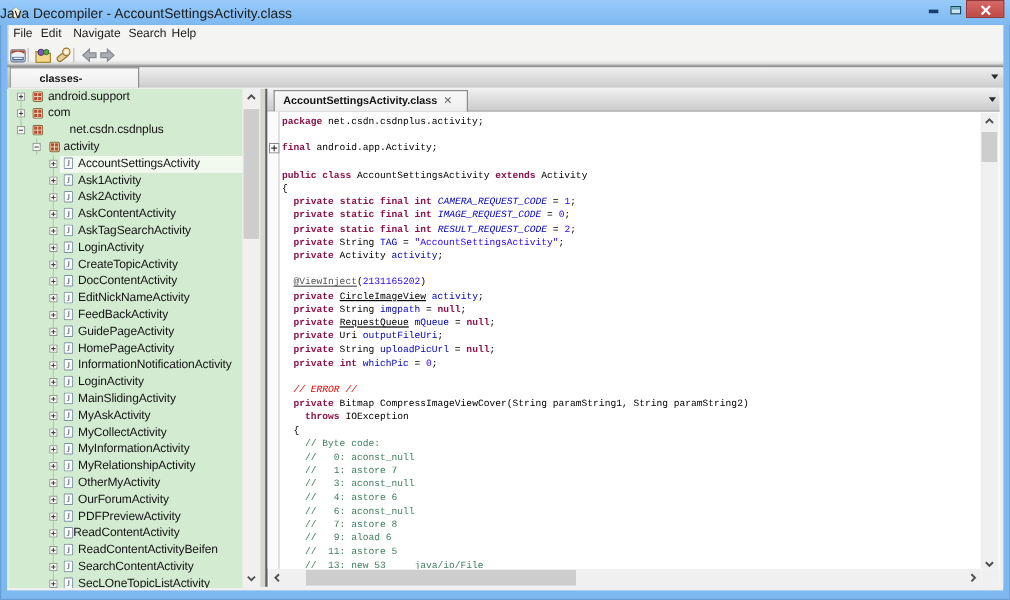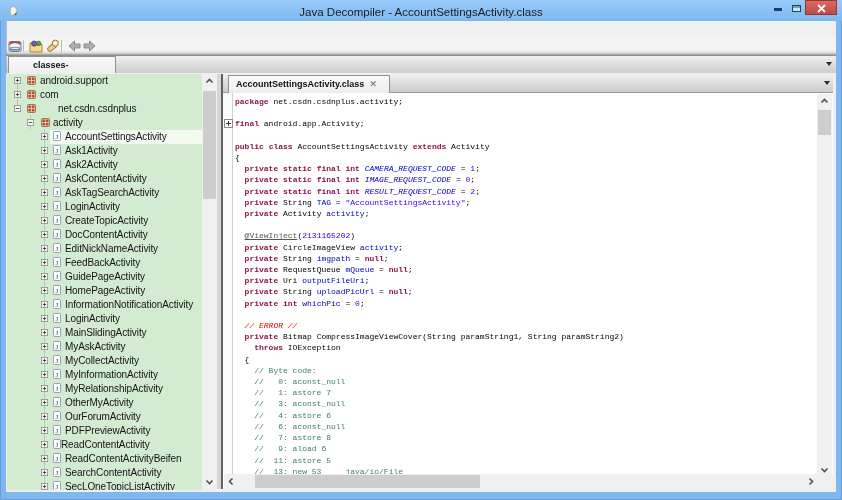--- a/index.html
+++ b/index.html
@@ -1,19 +1,19 @@
 <!DOCTYPE html>
 <html><head><meta charset="utf-8"><title>Java Decompiler</title><style>
 *{margin:0;padding:0;box-sizing:border-box}
 html,body{width:842px;height:500px;overflow:hidden}
 #win{position:relative;width:842px;height:500px;font-family:"Liberation Sans",sans-serif;
  background:#7db9f0;box-shadow:inset 0 0 0 1px rgba(70,110,160,.35);}
 #titlebar{position:absolute;left:0;top:0;width:100%;height:21px;background:linear-gradient(#98cbfa,#7cb8ef);}
 #appicon{position:absolute;left:8px;top:4px}
-#title{position:absolute;left:0;top:6px;width:100%;text-align:center;font-size:11.5px;color:#1c1c1c}
+#title{position:absolute;left:0;top:6px;width:100%;font-size:11.5px;color:#1c1c1c}
 #closebtn{position:absolute;left:805px;top:0;width:32px;height:15px;background:linear-gradient(#d66a65,#c04a45);border:1px solid #9a3530;color:#fff;font-size:11px;text-align:center;line-height:10px}
 #ming{position:absolute;left:774px;top:8px;width:8px;height:2.5px;background:#1b3c6e}
 #maxg{position:absolute;left:792px;top:5px;width:9px;height:7px;border:1.5px solid #174a5e;background:#cfe7f5}
 #maxg div{height:2px;background:#6aa6c0}
 #client{position:absolute;left:6px;top:21px;width:830px;height:471px;background:#f0f0f0}
 #menubar{position:absolute;left:0;top:0;width:100%;height:16px;background:#f4f4f3;font-size:10px;color:#1a1a1a}
 #menubar span{position:absolute;top:2px}
 #toolbar{position:absolute;left:0;top:16px;width:100%;height:18px;background:linear-gradient(#f4f4f3 0 72%,#dedede 88%,#9a9a9a)}
 .tbi{position:absolute}
 .tsep{position:absolute;top:3px;width:1px;height:12px;background:#bcbcbc}
@@ -37,21 +37,21 @@
 #foldmargin{position:absolute;left:0;top:19px;width:10px;height:381px;background:#fbfbfb;border-right:1px solid #cfcfcf}
 #code{position:absolute;left:12px;top:22px;font-family:"Liberation Mono",monospace;font-size:8px;line-height:11.2px;color:#000;white-space:pre}
 .k{color:#8e134b;font-weight:bold}
 .f{color:#0000c0}
 .sf{color:#0000c0}
 .n{color:#2a00ff}
 .s{color:#2a00ff}
 .c{color:#3f7f5f}
 .e{color:#e80000}
 .a{color:#555;text-decoration:underline}
-.u{}
+.u{text-decoration:underline}
 #codescroll{position:absolute;right:1px;top:20px;width:15px;height:380px;background:#f0f0f0}
 #hscroll{position:absolute;left:1px;top:400px;width:594px;height:15px;background:#f0f0f0}
 .sbthumbv{position:absolute;left:1px;width:13px;background:#cdcdcd}
 svg.sba{position:absolute}
 </style></head>
 <body>
 <div id="win">
 <div id="titlebar">
  <svg id="appicon" width="11" height="14" viewBox="0 0 14 14">
         <path d="M3 4 Q3 2 5 2.2 L6 1.2 Q7 0.6 7.6 1.4 L10.5 4 Q11.5 5 11.2 7 L11 10.5 Q11 12 9.5 12 L4.5 12 Q3 12 3 10.5 Z" fill="#faf6e0" stroke="#a8a078" stroke-width="0.8"></path>
@@ -60,20 +60,27 @@
  <div id="title">Java Decompiler - AccountSettingsActivity.class</div>
  <div id="ming"></div>
  <div id="maxg">
         <div></div>
       </div>
  <div id="closebtn"><svg width="9" height="9" viewBox="0 0 9 9" style="margin-top:3px">
           <path d="M1 1 L8 8 M8 1 L1 8" stroke="#fff" stroke-width="1.8"></path>
         </svg></div>
 </div>
 <div id="client">
+ <div id="menubar">
+  <span style="left:5px">File</span>
+        <span style="left:28px">Edit</span>
+        <span style="left:55px">Navigate</span>
+        <span style="left:101px">Search</span>
+        <span style="left:137px">Help</span>
+ </div>
  <div id="toolbar">
 <svg class="tbi" style="left:2px;top:2px" width="14" height="14" viewBox="0 0 14 14">
  <rect x="1" y="2.5" width="12" height="10" rx="1.5" fill="#eef1f5" stroke="#6b7687" stroke-width="1"></rect>
  <path d="M1.5 6 Q7 2.2 12.5 6 L12.5 4.2 Q12.5 3 11.3 3 L2.7 3 Q1.5 3 1.5 4.2 Z" fill="#b24a3c"></path>
  <rect x="2.2" y="8.4" width="9.6" height="3" fill="#46639f"></rect>
  <rect x="3.2" y="9" width="7.6" height="1.2" fill="#e6edf6"></rect>
 </svg>
 <div class="tsep" style="left:17px"></div>
 <svg class="tbi" style="left:23px;top:3px" width="14" height="13" viewBox="0 0 14 13">
  <path d="M1 3 L5 3 L6.2 4.5 L13 4.5 L13 12 L1 12 Z" fill="#f3d98d" stroke="#a8852e" stroke-width="1"></path>

